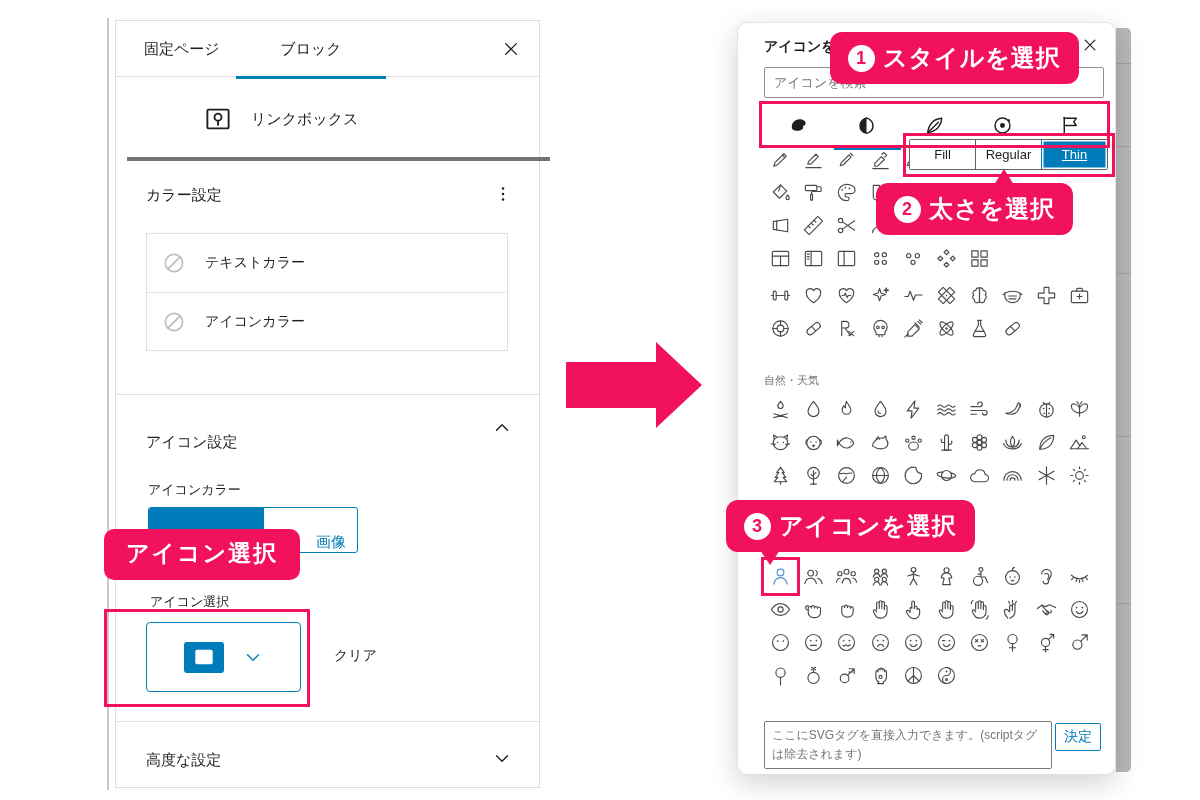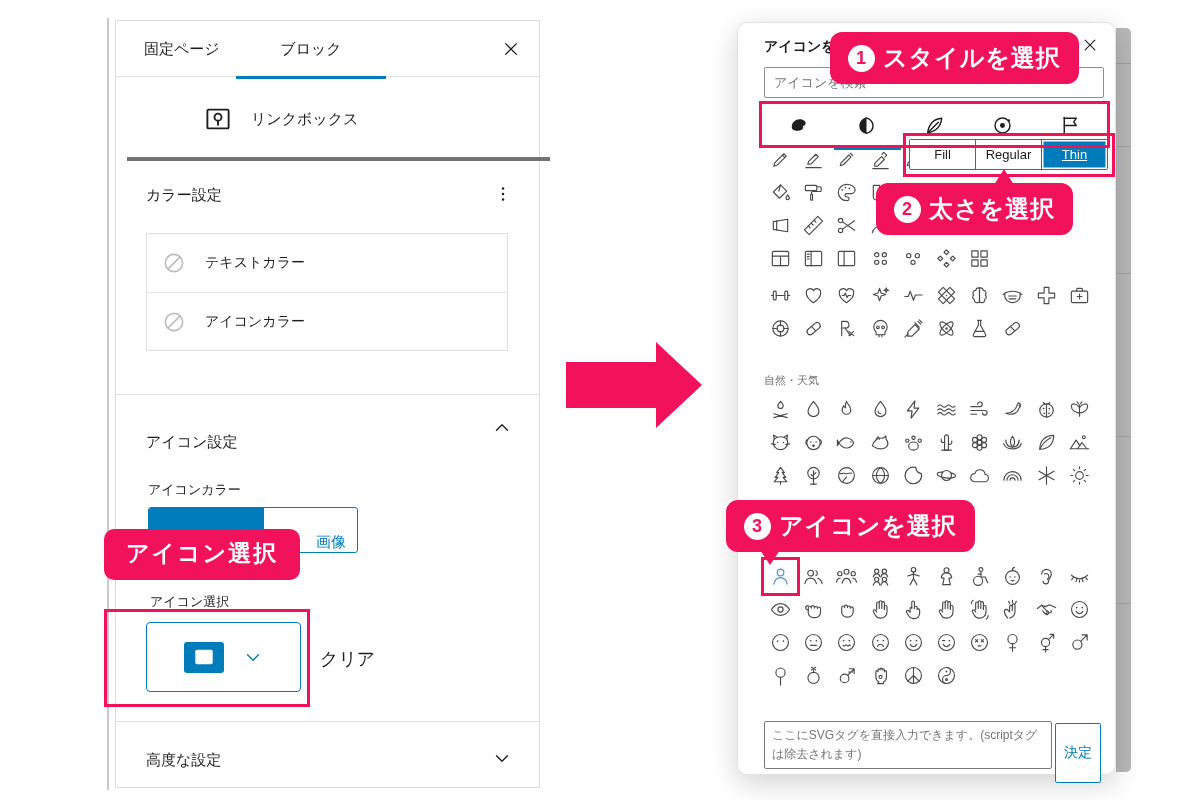--- a/index.html
+++ b/index.html
@@ -43,21 +43,21 @@
   .badge{position:absolute;left:-12px;top:508px;background:var(--pink);color:#fff;font-weight:bold;
          font-size:23px;padding:9px 22px 11px;border-radius:10px;letter-spacing:2px;z-index:5;}
   .sellabel{position:absolute;left:34px;top:572px;font-size:13px;}
   .pinkbox{position:absolute;border:3px solid var(--pink);z-index:4;pointer-events:none;}
   .pb-btn{left:-12px;top:588px;width:206px;height:98px;}
   .selbtn{position:absolute;left:30px;top:601px;width:155px;height:70px;background:#fff;border:1.5px solid var(--blue);
           border-radius:4px;display:flex;align-items:center;justify-content:center;gap:18px;cursor:pointer;}
   .chip{width:40px;height:31px;background:var(--blue);border-radius:3px;display:flex;align-items:center;justify-content:center;color:#fff;}
   .chip svg{width:26px;height:22px;}
   .selbtn .chev{color:var(--blue);}
-  .clear{position:absolute;left:204px;top:626px;font-size:18px;cursor:pointer;}
+  .clear{position:absolute;left:218px;top:626px;font-size:14px;cursor:pointer;}
   .advhead{position:absolute;left:30px;top:730px;}
   .chevadv{position:absolute;right:26px;top:726px;}
 
   
   .arrow-shaft{position:absolute;left:566px;top:362px;width:92px;height:46px;background:var(--pink);}
   .arrow-head{position:absolute;left:656px;top:342px;width:0;height:0;
               border-left:46px solid var(--pink);border-top:43px solid transparent;border-bottom:43px solid transparent;}
 
   
   .strip{position:absolute;left:1116px;top:28px;width:15px;height:744px;background:#b8b8b8;border-radius:0 5px 5px 0;}
@@ -87,21 +87,21 @@
   .grid .glabel{font-size:11px;color:#757575;margin-bottom:5px;}
   .grow{display:flex;height:33px;}
   .cell{width:33.2px;height:33px;display:flex;align-items:center;justify-content:center;color:var(--icon);cursor:pointer;}
   .cell svg{width:23px;height:23px;fill:none;stroke:currentColor;stroke-width:1.2;stroke-linecap:round;stroke-linejoin:round;}
   .cell svg .f{fill:currentColor;stroke:none;}
   .cell.sel{color:var(--sel);box-shadow:0 0 0 3px var(--pink);}
   .m-footer{position:absolute;left:26px;top:698px;width:341px;height:48px;}
   .svginput{position:absolute;left:0;top:0;width:288px;height:48px;border:1px solid #7a7a7a;border-radius:2px;
             resize:none;font-size:12px;line-height:1.55;padding:4px 7px;font-family:inherit;color:#555;}
   .svginput::placeholder{color:#757575;}
-  .decide{position:absolute;right:4px;top:2px;width:46px;height:60px;background:#fff;border:1px solid var(--blue);
+  .decide{position:absolute;right:4px;top:2px;width:46px;height:28px;background:#fff;border:1px solid var(--blue);
           border-radius:2px;color:var(--blue);font-size:14px;cursor:pointer;font-family:inherit;}
 
   
   .bubble{position:absolute;background:var(--pink);color:#fff;font-weight:bold;font-size:24px;letter-spacing:1px;
           border-radius:12px;display:flex;align-items:center;gap:8px;padding:10px 18px;z-index:6;pointer-events:none;}
   .bubble .num{width:27px;height:27px;border-radius:50%;background:#fff;color:var(--pink);font-size:18px;
                display:flex;align-items:center;justify-content:center;flex:0 0 auto;}
   .bub1{left:92px;top:9px;}
   .bub2{left:138px;top:160px;}
   .bub2::before{content:"";position:absolute;top:-14px;left:118px;border:10px solid transparent;border-bottom:16px solid var(--pink);border-top:none;}

